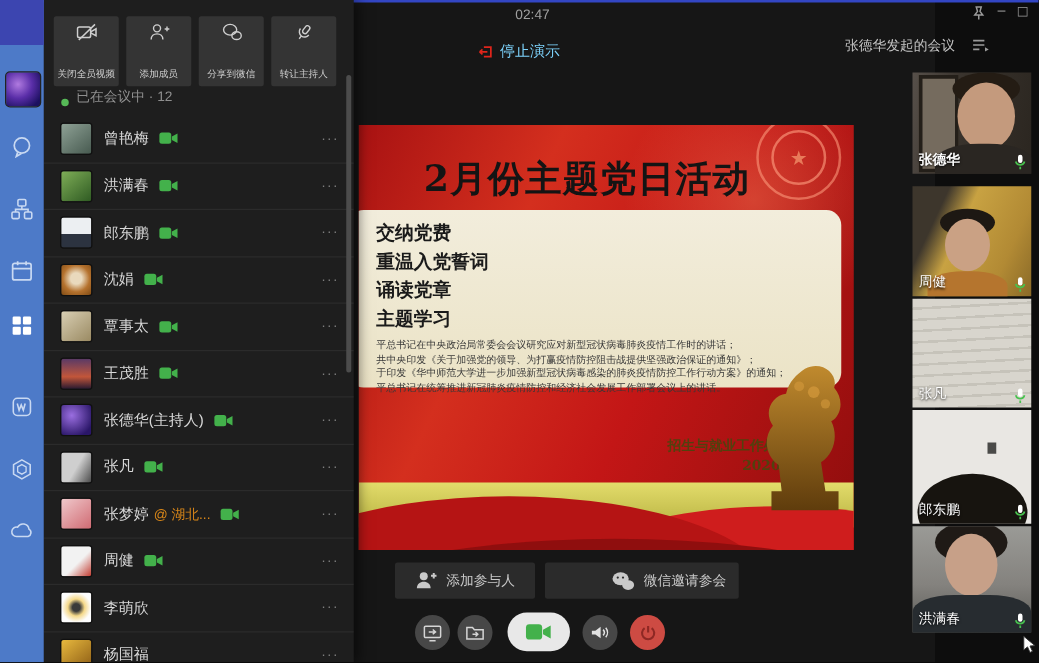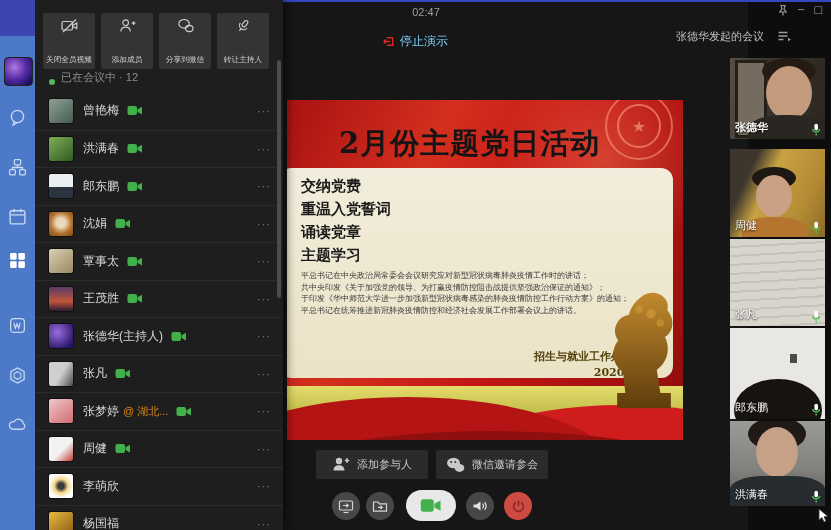--- a/index.html
+++ b/index.html
@@ -59,21 +59,21 @@
   #slide{position:absolute;left:252px;top:100px;width:396px;height:340px;overflow:hidden;
      background:linear-gradient(115deg,#a81212,#d42f1e 30%,#c31616 58%,#8e0d0d 100%);
      font-family:"DejaVu Serif","Liberation Serif",serif;}
   #slide .glow{position:absolute;right:-30px;top:-40px;width:220px;height:200px;
      background:radial-gradient(circle,rgba(255,150,100,.35),rgba(255,150,100,0) 70%);}
   #emblem{position:absolute;right:10px;top:-8px;width:64px;height:64px;border:2px solid rgba(255,160,130,.55);
      border-radius:50%;display:flex;align-items:center;justify-content:center;}
   #emblem .inner{width:40px;height:40px;border:2px solid rgba(255,160,130,.6);border-radius:50%;
      display:flex;align-items:center;justify-content:center;color:#e87a5a;font-size:16px;}
   #stitle{position:absolute;left:52px;top:24px;font-size:29px;font-weight:bold;color:#141414;letter-spacing:1px;}
-  #cream{position:absolute;left:-8px;top:68px;width:394px;height:210px;border-radius:12px;
+  #cream{position:absolute;left:-8px;top:68px;width:394px;height:142px;border-radius:12px;
      background:linear-gradient(180deg,#f2eddc,#ebe3c6);padding:7px 0 12px 22px;box-sizing:border-box;}
   .agenda{font-size:15px;font-weight:bold;color:#1a1a1a;line-height:23px;}
   .detail{font-size:8px;color:#383838;line-height:11.5px;white-space:nowrap;}
   #discuss{font-size:15px;font-weight:bold;color:#1a1a1a;margin-top:5px;}
   #sfooter{position:absolute;right:28px;top:249px;text-align:right;font-size:11px;font-weight:bold;color:#52410e;line-height:16px;}
   #band{position:absolute;left:0;top:286px;width:396px;height:36px;background:linear-gradient(#e3dc6b,#b8b342);}
   .wave{position:absolute;border-radius:50%;}
   #w2{left:140px;top:305px;width:390px;height:150px;background:#cf1d1d;}
   #w1{left:-95px;top:297px;width:430px;height:160px;background:#b51414;}
   #w3{left:-60px;top:331px;width:530px;height:140px;background:#8f0e0e;}
@@ -203,21 +203,21 @@
     </div>
 
     <div id="addp" class="fbtn" style="left:281px;">
       <svg width="18" height="17" viewBox="0 0 18 17">
         <circle cx="7" cy="5" r="3.2" fill="#c9c9c9"></circle>
         <path d="M1.5 14.5 c0 -3.4 2.5 -5.2 5.5 -5.2 s5.5 1.8 5.5 5.2 z" fill="#c9c9c9"></path>
         <path d="M12.8 4.5 h4.4 M15 2.3 v4.4" stroke="#c9c9c9" stroke-width="1.6"></path>
       </svg>
       <span>添加参与人</span>
     </div>
-    <div id="winv" class="fbtn" style="left:401px;">
+    <div id="winv" class="fbtn" style="left:401px;padding-left:43px;">
       <svg width="19" height="16" viewBox="0 0 19 16">
         <ellipse cx="7.5" cy="6" rx="6.5" ry="5.2" fill="#c9c9c9"></ellipse>
         <ellipse cx="13.5" cy="11" rx="4.8" ry="3.9" fill="#c9c9c9"></ellipse>
         <circle cx="5.2" cy="5" r=".9" fill="#2b2b2b"></circle>
           <circle cx="9.4" cy="5" r=".9" fill="#2b2b2b"></circle>
       </svg>
       <span>微信邀请参会</span>
     </div>
 
     <div id="cshare" class="cbtn" style="left:297px;">

